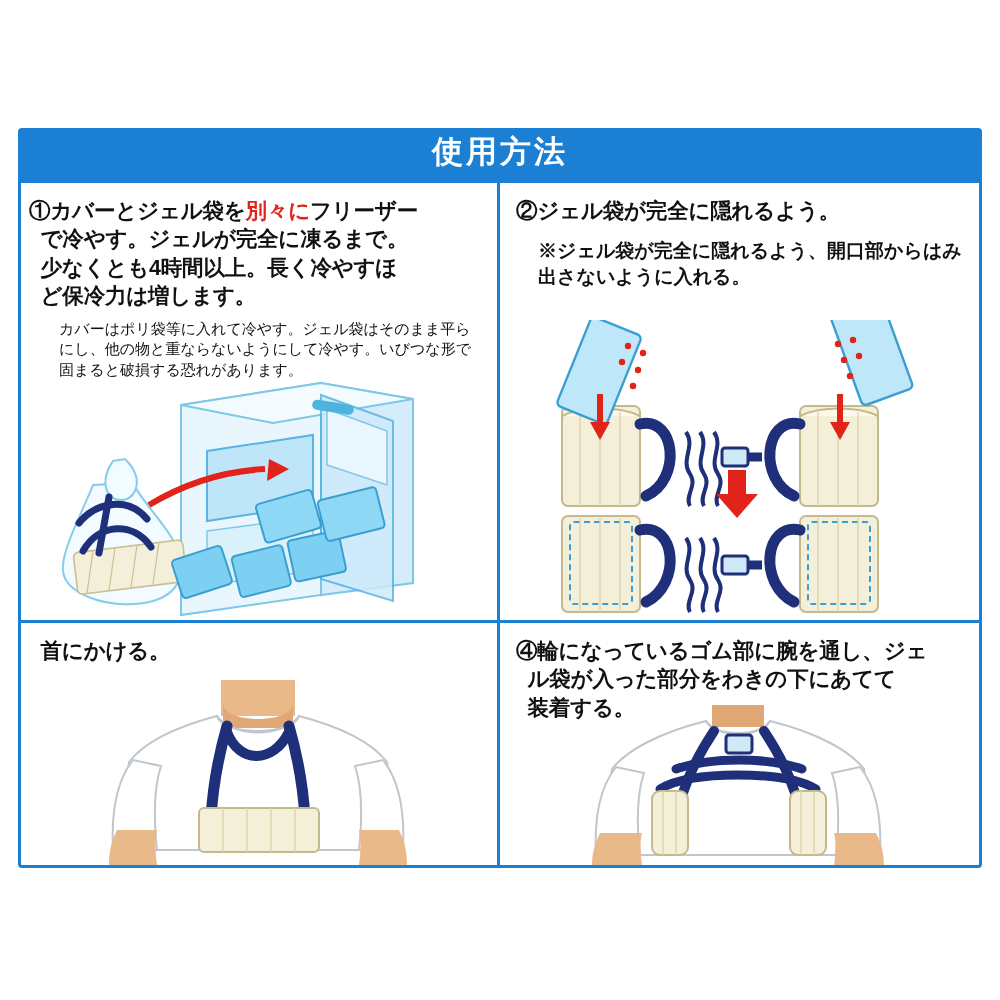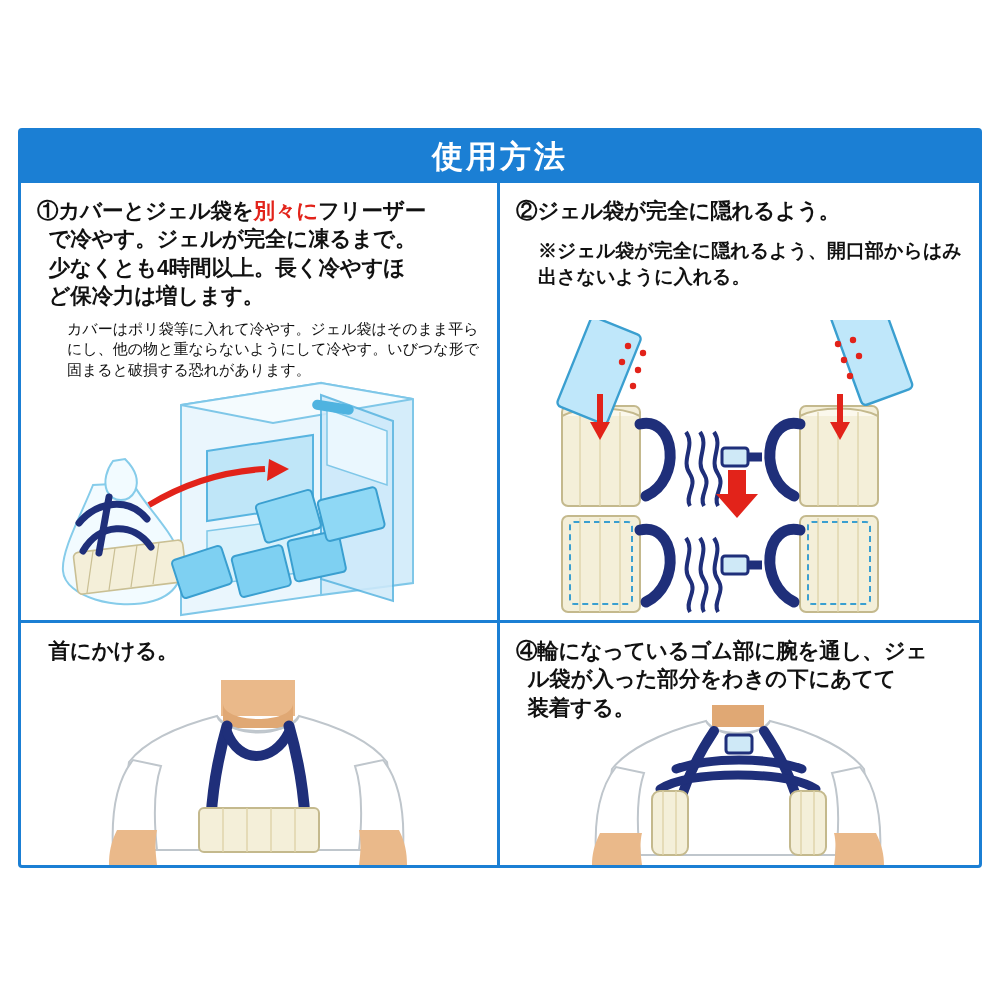--- a/index.html
+++ b/index.html
@@ -37,21 +37,20 @@
 
   
   #header-bar {
     position: absolute;
     left: 0;
     top: 0;
     width: 100%;
     height: 52px;
     background: #1b7fd4;
     display: flex;
-    align-items: center;
     justify-content: center;
     box-sizing: border-box;
   }
   #header-title {
     color: #ffffff;
     font-size: 31px;
     font-weight: bold;
     letter-spacing: 3px;
   }
 
@@ -66,21 +65,21 @@
     grid-template-columns: 1fr 1fr;
     grid-template-rows: 440px 1fr;
     box-sizing: border-box;
   }
   .panel {
     position: relative;
     box-sizing: border-box;
     padding: 14px 16px 0 16px;
     overflow: hidden;
   }
-  .panel.b-right { border-right: 3px solid #1b7fd4; }
+  .panel.b-right { border-right: 3px solid #1b7fd4; padding-left: 8px; }
   .panel.b-bottom { border-bottom: 3px solid #1b7fd4; }
 
   .step-text {
     font-size: 21.5px;
     line-height: 1.32;
     font-weight: bold;
     color: #111;
     letter-spacing: -0.2px;
   }
   .step-text .hang {

